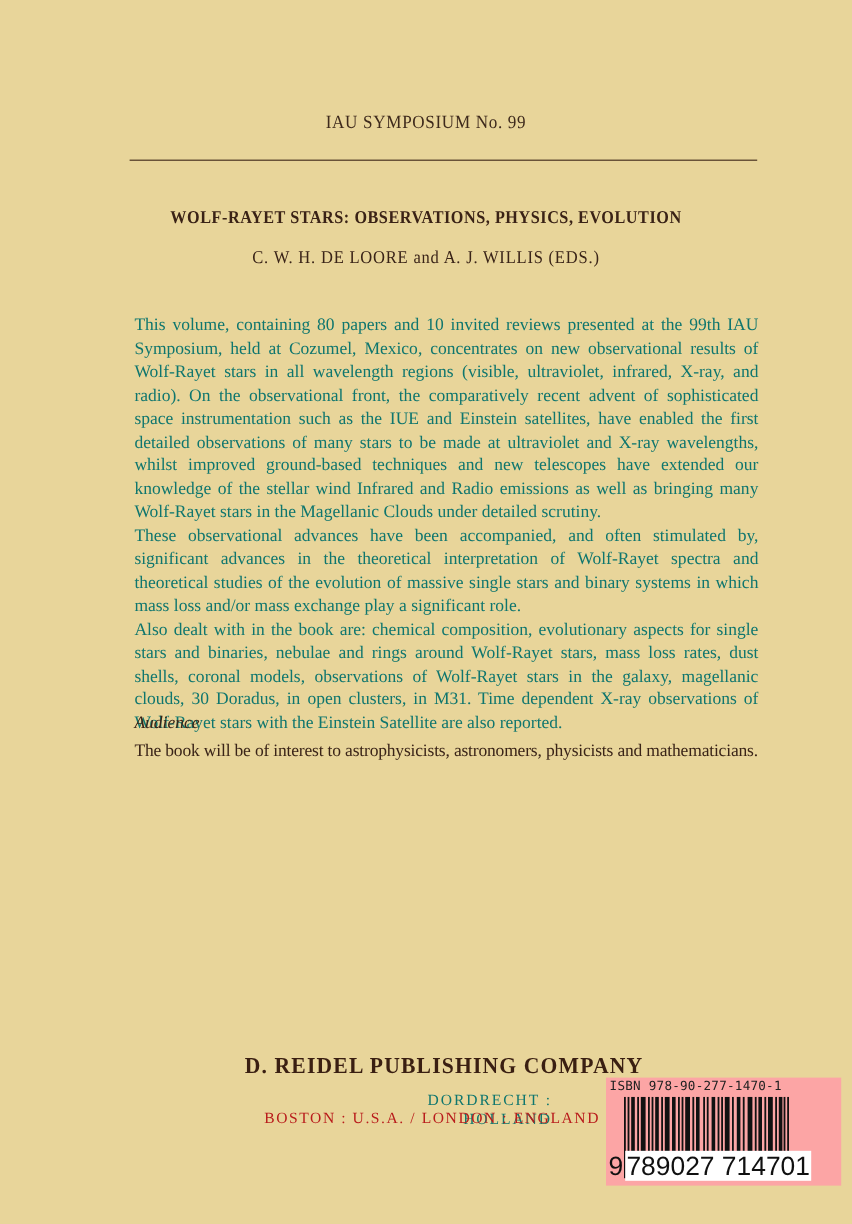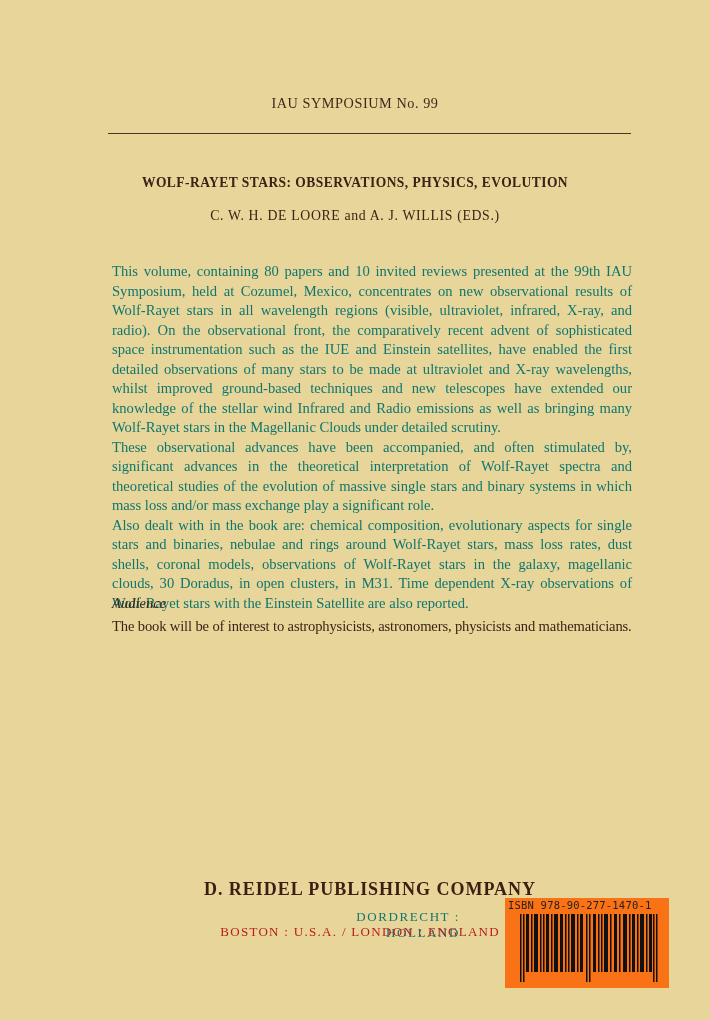--- a/index.html
+++ b/index.html
@@ -47,21 +47,21 @@
   }
   .city1 {
     left:290px; width:170px; top:909px; text-align:right;
     font-size:13px; letter-spacing:1.6px; color:#0f766e;
   }
   .city2 {
     left:200px; width:300px; top:924px; text-align:right;
     font-size:13px; letter-spacing:1.3px; color:#b91c1c;
   }
   .barcode {
-    left:505px; top:898px; width:164px; height:90px; background:#f97316;
+    left:505px; top:898px; width:196px; height:90px; background:#fca5a5;
   }
   .isbn-label {
     position:absolute; left:3px; top:1px; font-family:"DejaVu Sans Mono", monospace;
     font-size:10.5px; color:#222; letter-spacing:0.2px; white-space:nowrap;
   }
   .bars { position:absolute; left:15px; top:16px; width:138px; height:68px; }
   .ean-digits {
     position:absolute; left:2px; top:62px; font-family:"Liberation Sans", "DejaVu Sans", sans-serif;
     font-size:22px; color:#111; white-space:nowrap; line-height:24px;
   }
@@ -122,13 +122,16 @@
       <rect x="109" y="0" width="1.5" height="58"></rect>
       <rect x="112" y="0" width="3" height="58"></rect>
       <rect x="117" y="0" width="1.5" height="58"></rect>
       <rect x="120" y="0" width="4" height="58"></rect>
       <rect x="126" y="0" width="1.5" height="58"></rect>
       <rect x="129" y="0" width="3" height="58"></rect>
       <rect x="133" y="0" width="1.5" height="68"></rect>
       <rect x="136" y="0" width="1.5" height="68"></rect>
     </g>
   </svg>
+  <div class="ean-digits">
+    <span class="first">9</span><span class="rest">789027 714701</span>
+  </div>
 </div>
 
 </body></html>

